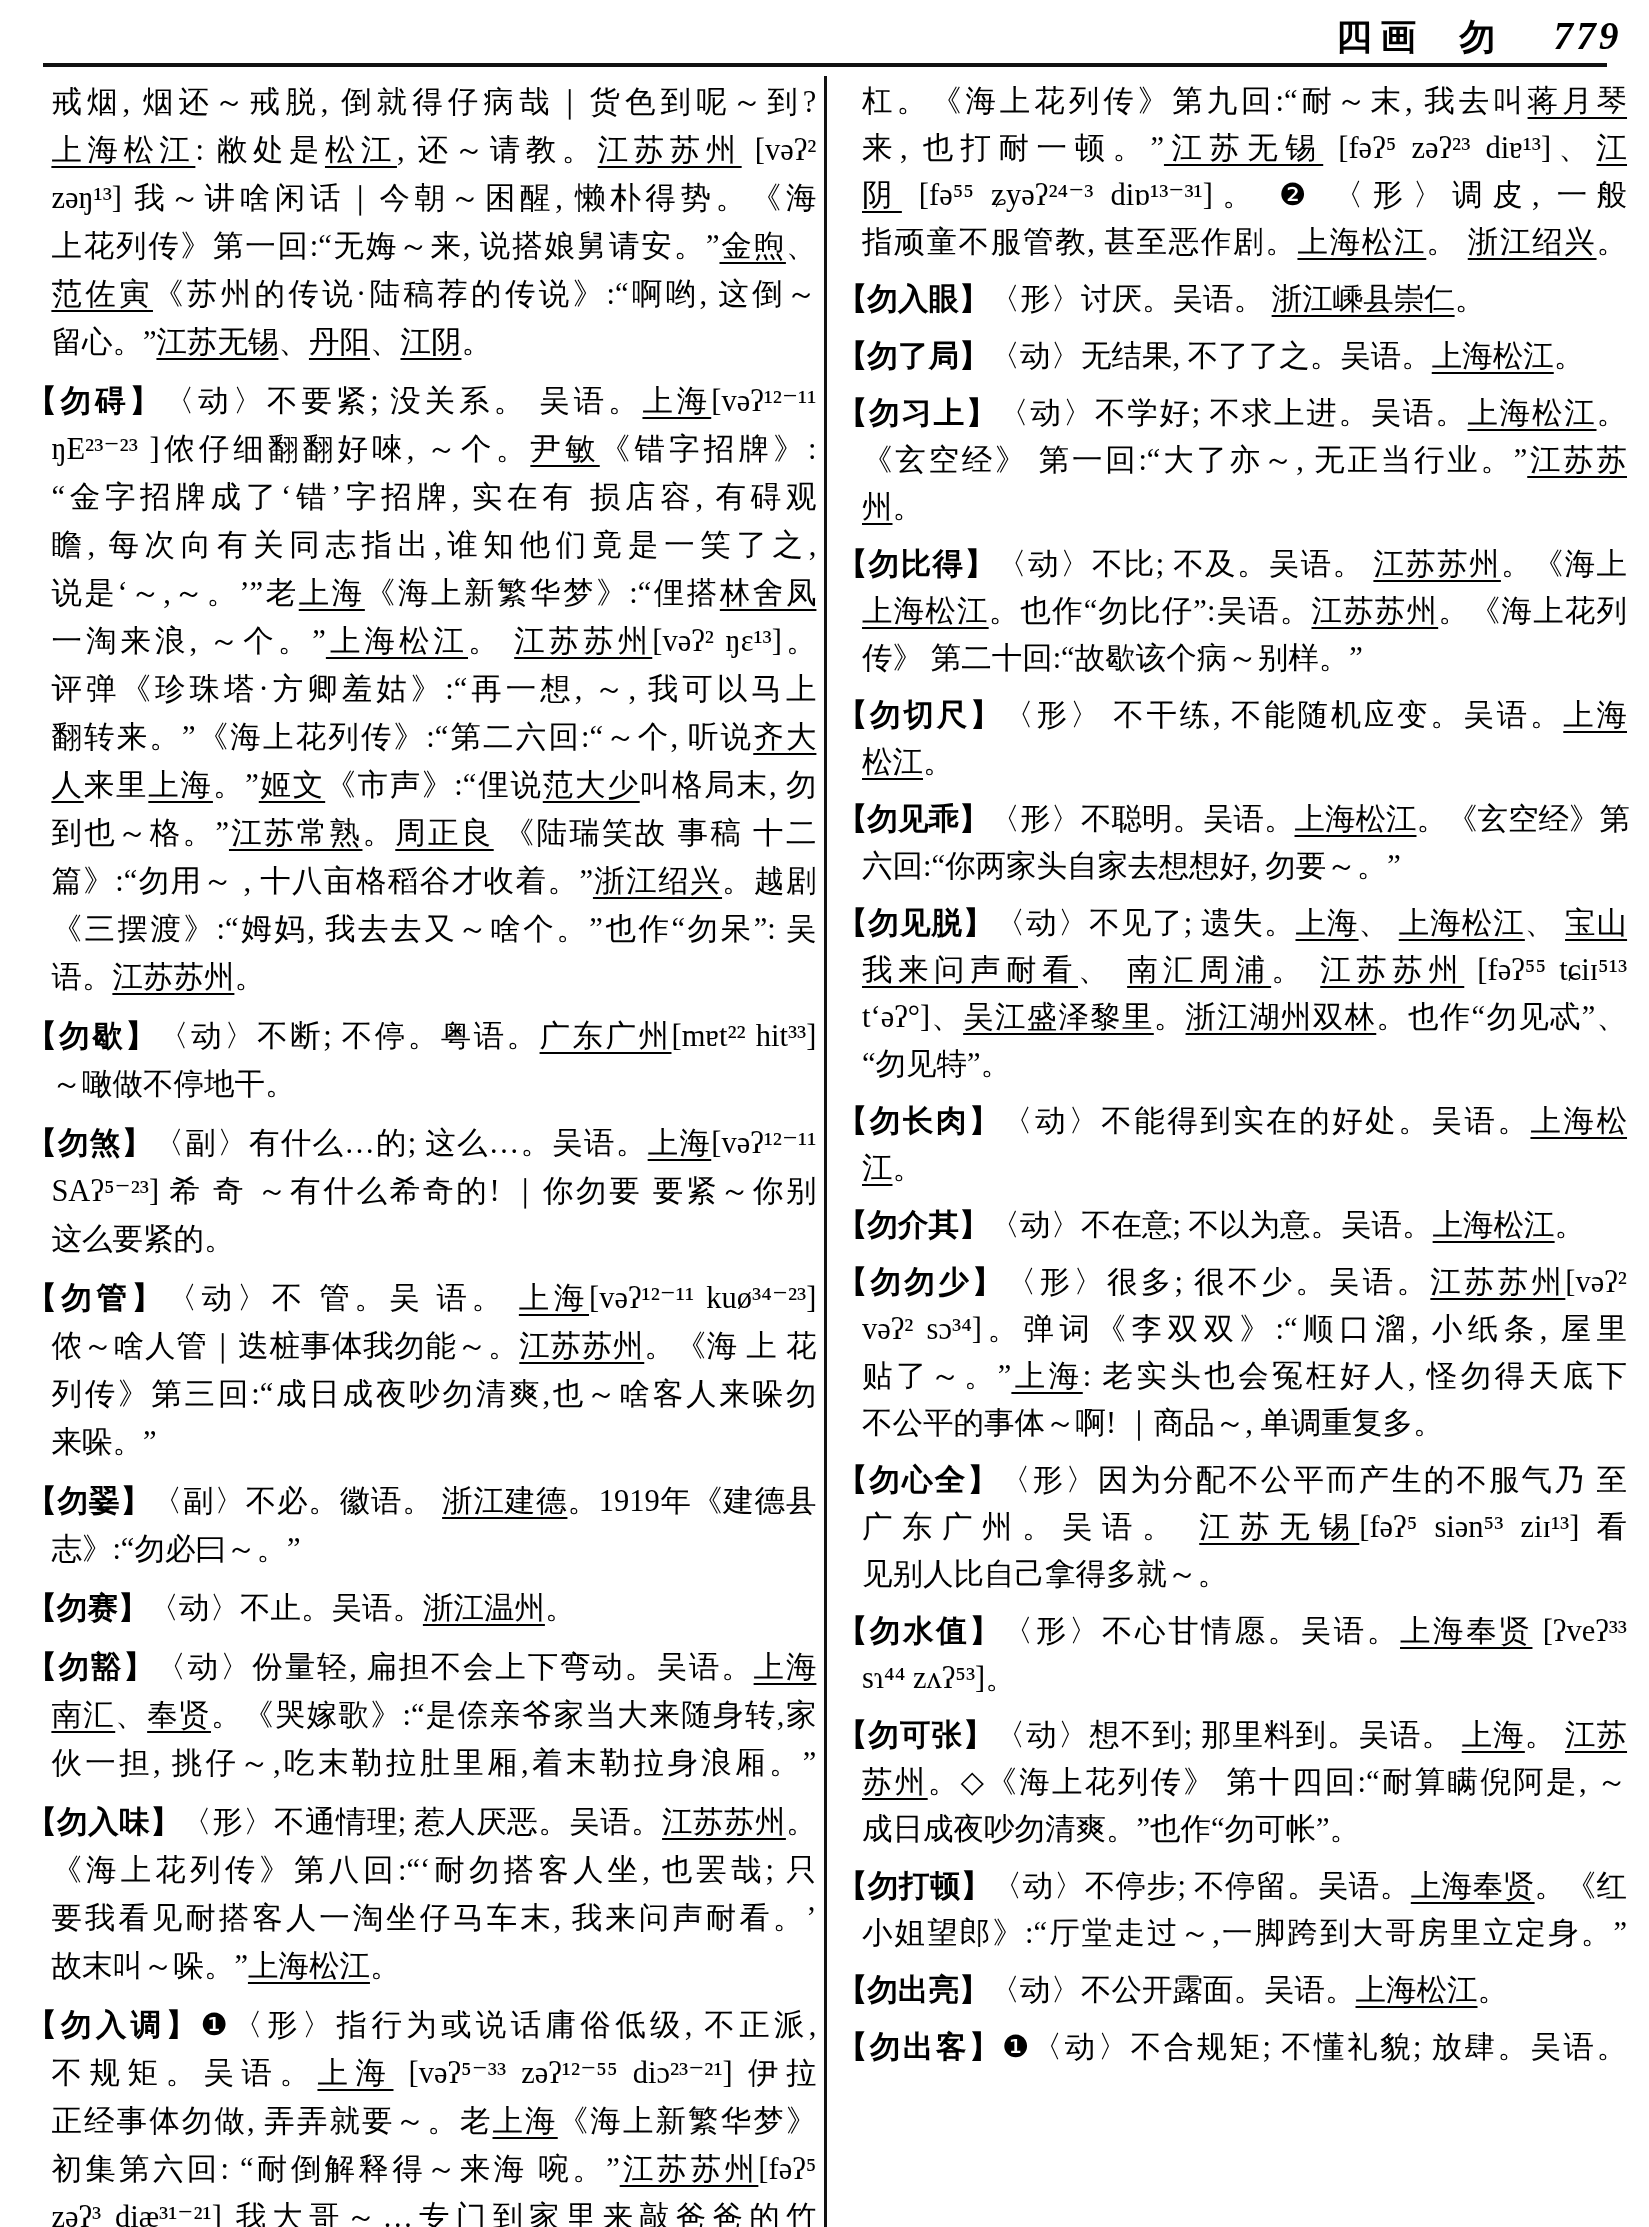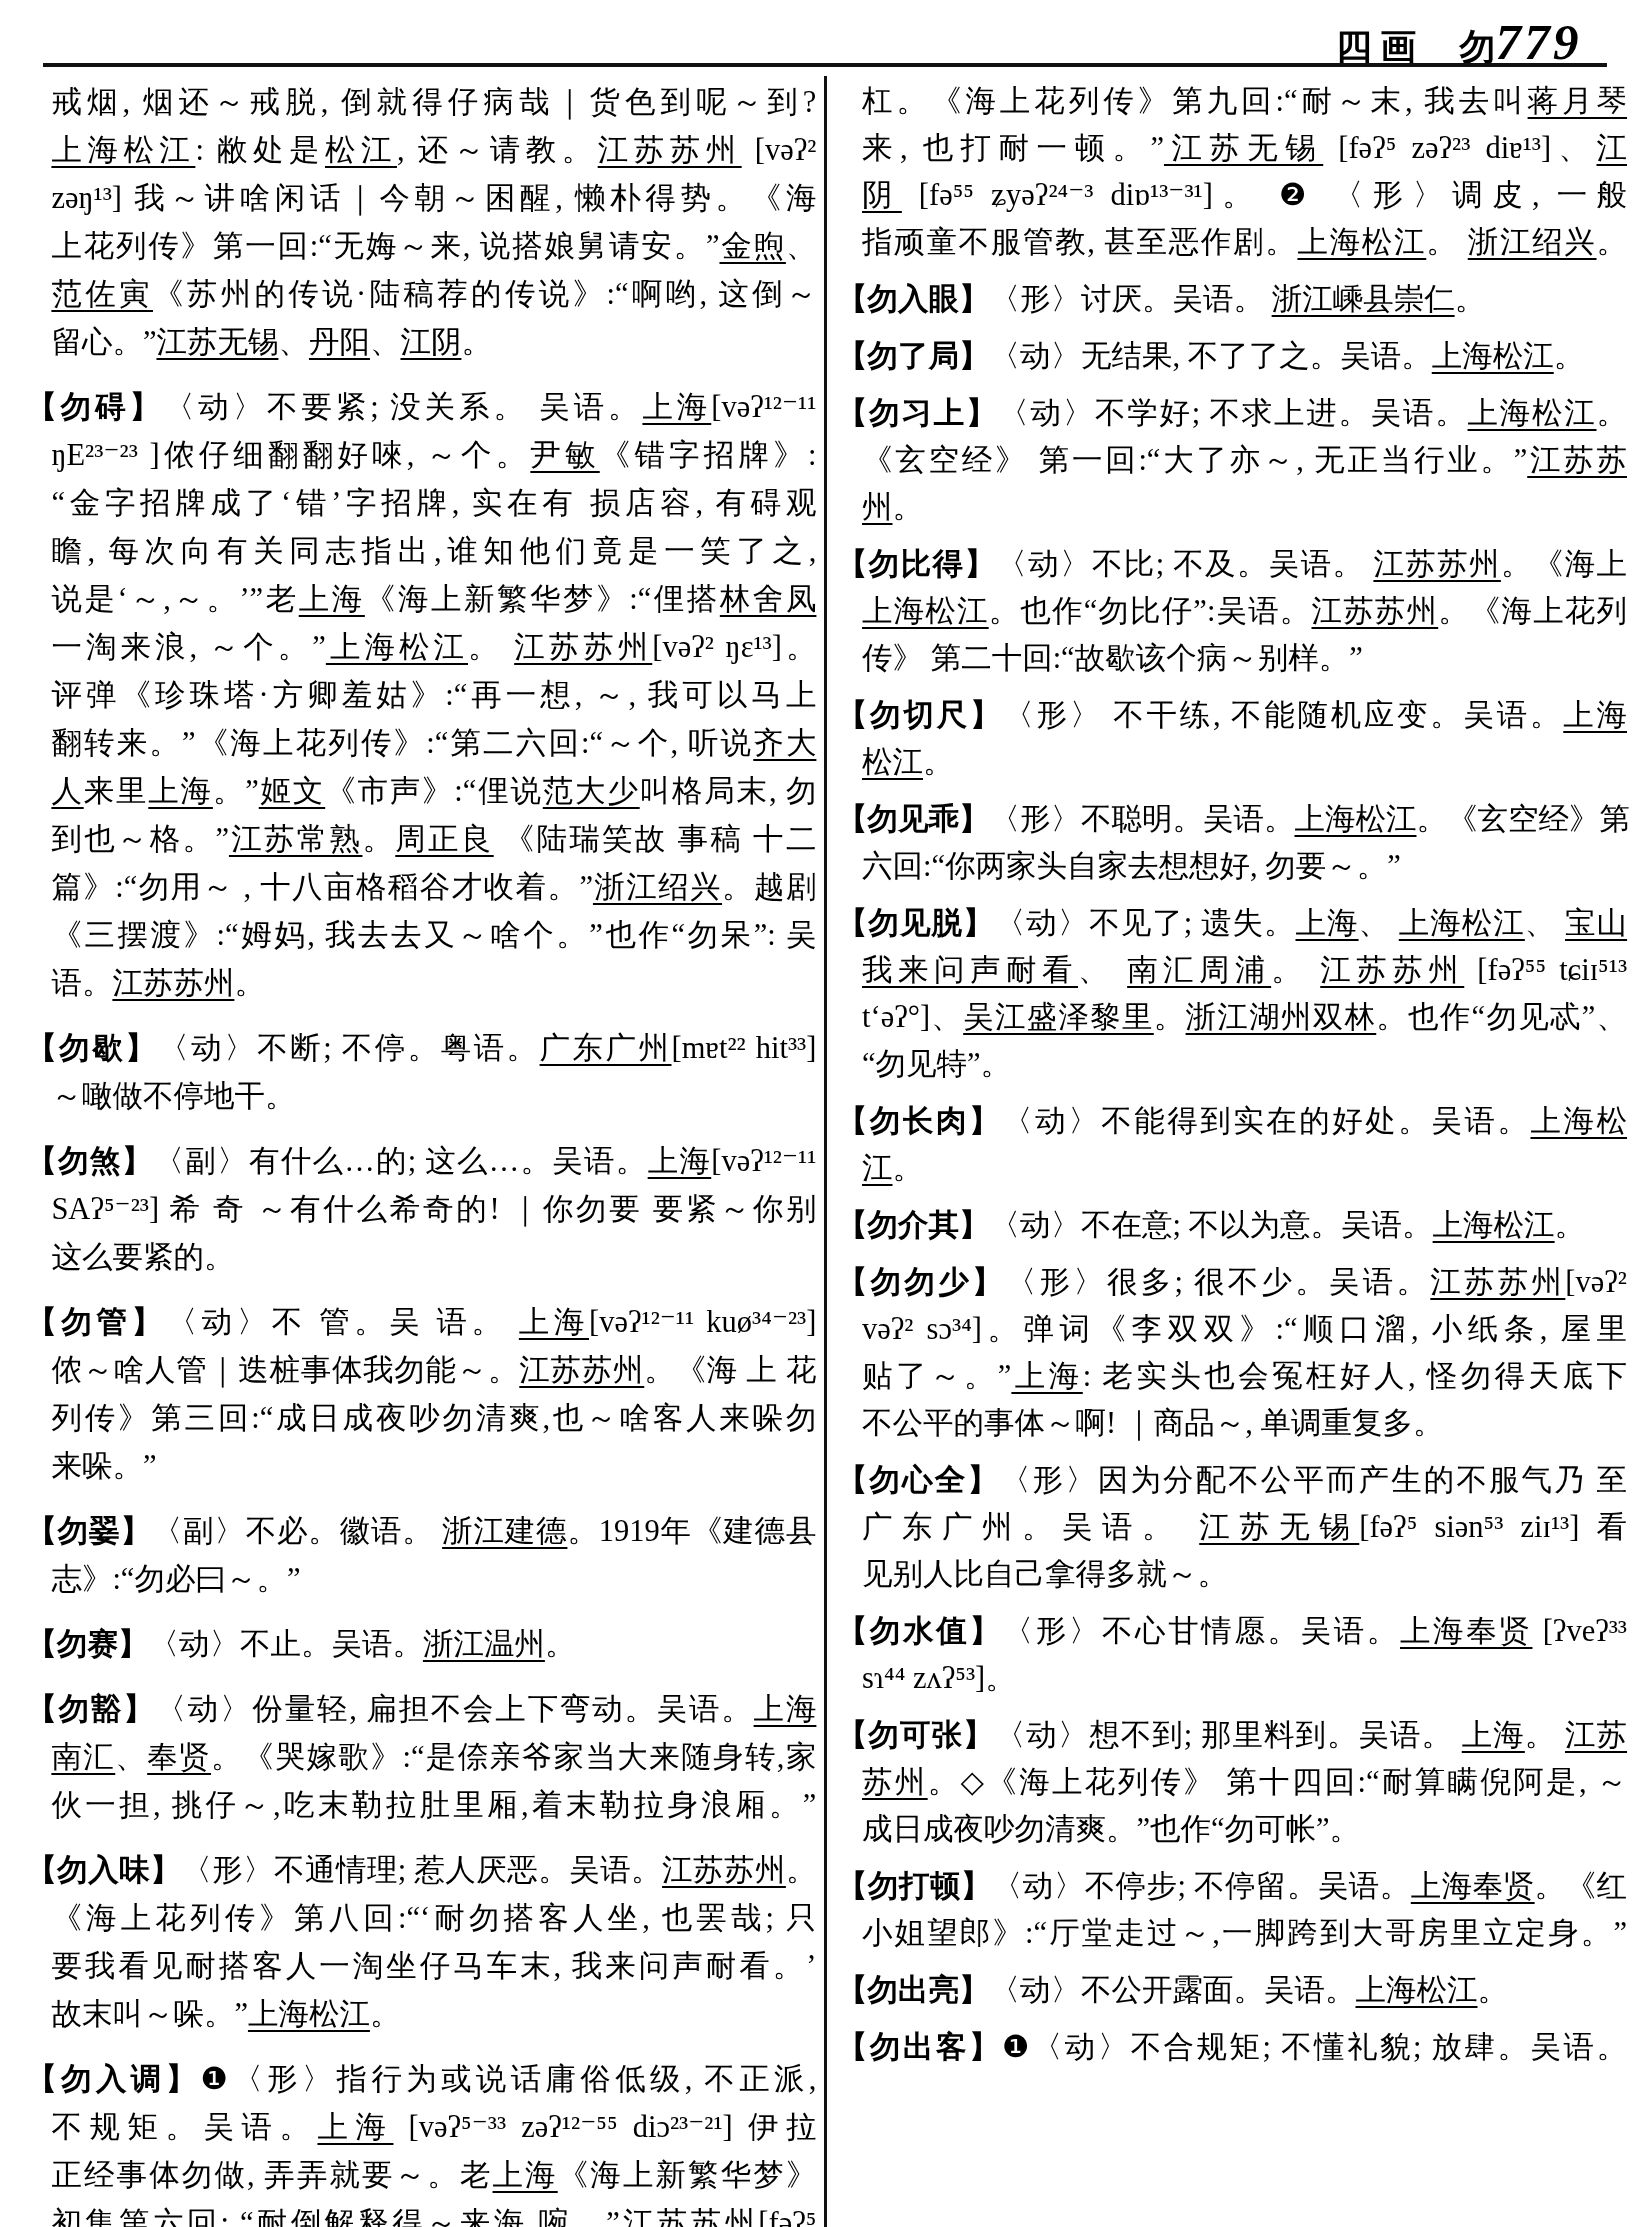--- a/index.html
+++ b/index.html
@@ -9,37 +9,37 @@
     position:relative;overflow:hidden;
   }
   .page{position:absolute;inset:0;}
   .hdr{
     position:absolute;top:13.2px;left:1336px;white-space:nowrap;
     font-size:36px;font-weight:bold;
   }
   .hdr .sec{letter-spacing:8.2px;}
   .hdr .chr{margin-left:35px;}
   .hdr .pgnum{
-    font-style:italic;font-weight:bold;font-size:51px;
+    margin-left:58px;font-style:italic;font-weight:bold;font-size:39px;
     letter-spacing:3.3px;font-family:"Liberation Serif",serif;
   }
   .hrule{position:absolute;top:63px;left:43px;width:1564px;height:4.1px;background:#111;}
   .vdivider{position:absolute;top:76px;left:824px;width:2.5px;height:2152px;background:#111;}
   .col{position:absolute;top:78px;width:790px;}
   .col-l{left:26.4px;}
   .col-r{left:837px;}
   .line{
     height:48px;line-height:48px;font-size:30.5px;
     text-align:justify;text-align-last:justify;
     overflow:visible;white-space:nowrap;
   }
   .col-r .line{height:47px;line-height:47px;}
   .line.ind{padding-left:25px;}
   .line.noj{text-align:left;text-align-last:left;}
-  .col-l .line.ent{margin-top:17px;}
+  .col-l .line.ent{margin-top:11px;}
   .col-r .line.ent{margin-top:10px;}
   .hw{font-weight:bold;}
   .pn{text-decoration:underline;text-decoration-thickness:2.1px;text-underline-offset:5.8px;}
 </style>
 </head>
 <body>
 
 <div class="page">
 
   <div class="hdr">

